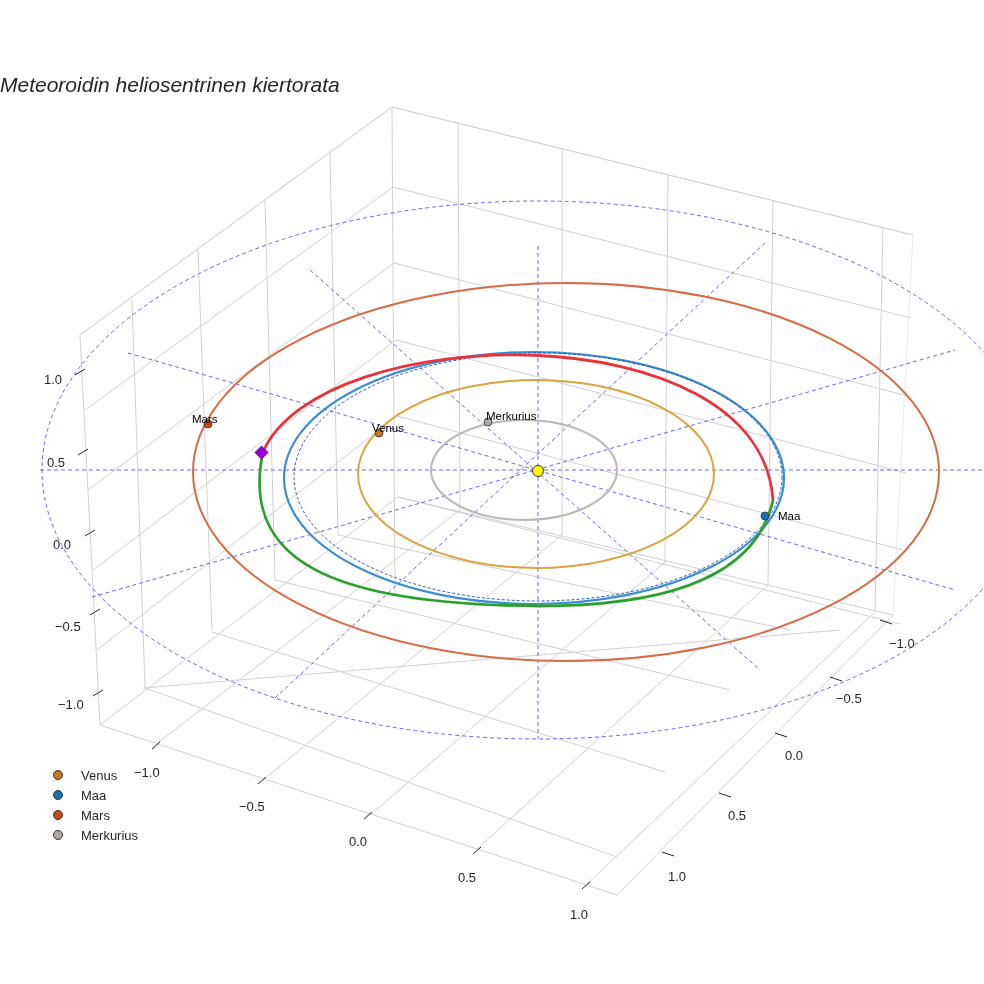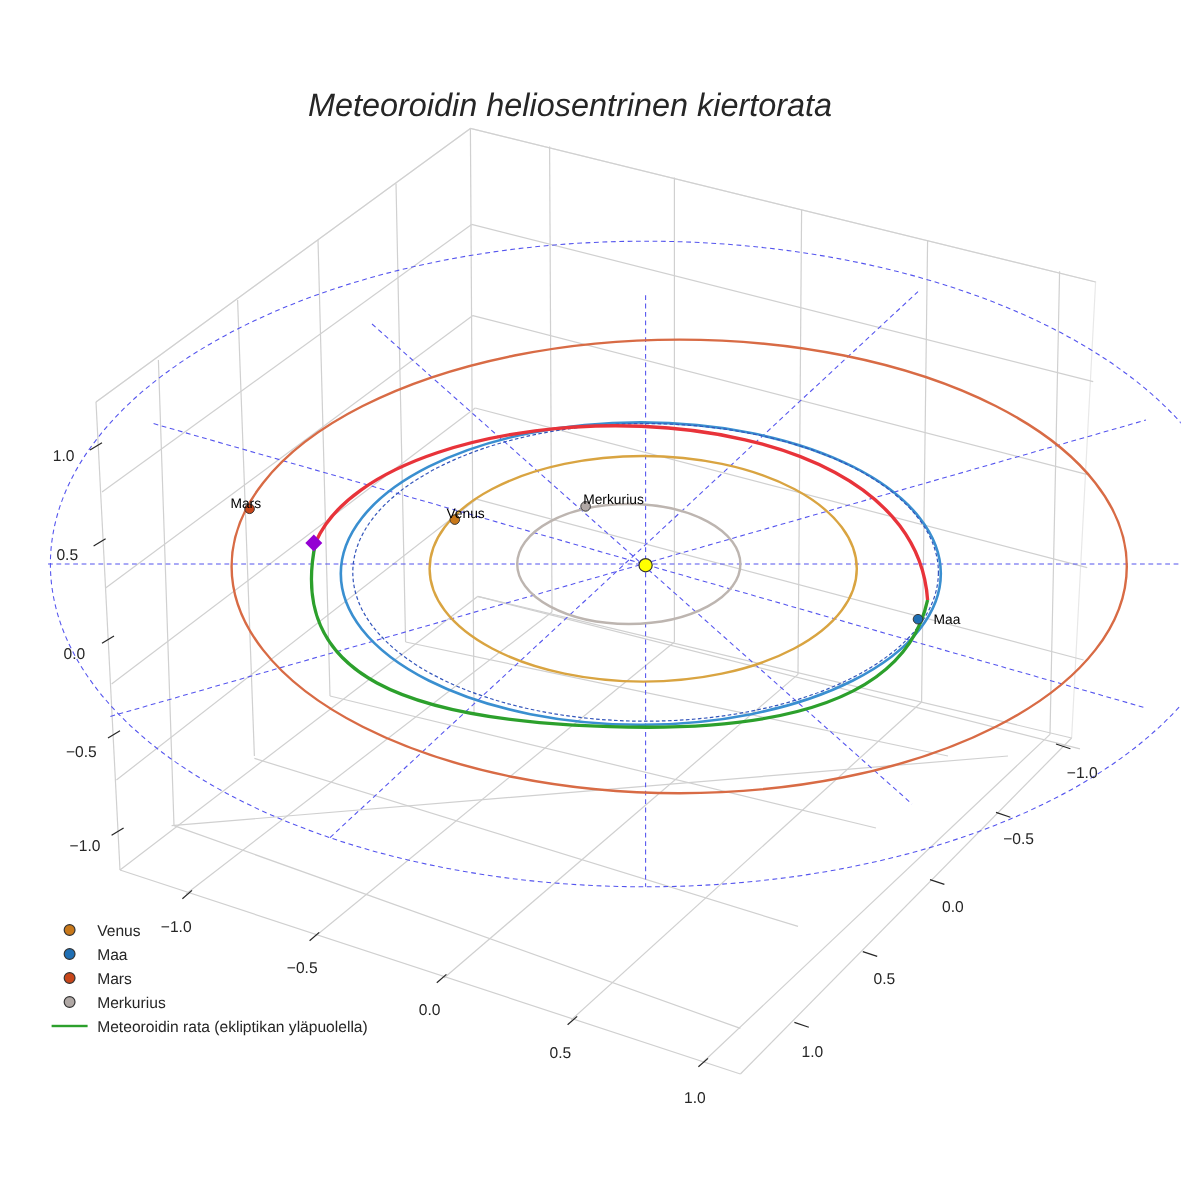--- a/index.html
+++ b/index.html
@@ -1,18 +1,18 @@
 <!DOCTYPE html>
 <html><head>
 <meta charset="utf-8">
 <style>
   html, body { margin:0; padding:0; background:#ffffff; }
   body { width:984px; height:984px; position:relative; overflow:hidden; font-family:"Liberation Sans", sans-serif; }
   #plot { position:absolute; left:0; top:0; width:984px; height:984px; }
-  .title { position:absolute; left:0; width:950px; top:73px; text-align:center; font-size:27px; font-style:italic; color:#262626; }
+  .title { position:absolute; left:0; width:950px; top:73px; text-align:left; font-size:21px; font-style:italic; color:#262626; }
   .tick { font-size:13px; fill:#262626; font-family:"Liberation Sans", sans-serif; }
   .plabel { font-size:11.5px; fill:#000; font-family:"Liberation Sans", sans-serif; }
   .legend { position:absolute; left:40px; top:765px; font-size:13px; color:#262626; }
   .leg-row { height:20px; display:flex; align-items:center; }
   .leg-sym { width:36px; height:20px; display:flex; align-items:center; justify-content:center; margin-right:5px; }
   .dot { width:8px; height:8px; border-radius:50%; border:1px solid #333; }
   .dot.big { width:12px; height:12px; }
   .diamond { width:8px; height:8px; transform:rotate(45deg); }
   .line { width:30px; height:2px; }
 </style>
@@ -166,19 +166,13 @@
         <span class="dot" style="background: rgb(200, 70, 26);"></span>
       </span>
       <span>Mars</span>
     </div>
     <div class="leg-row">
       <span class="leg-sym">
         <span class="dot" style="background: rgb(176, 168, 165);"></span>
       </span>
       <span>Merkurius</span>
     </div>
-    <div class="leg-row">
-      <span class="leg-sym">
-        <span class="line" style="background: rgb(44, 160, 44);"></span>
-      </span>
-      <span>Meteoroidin rata (ekliptikan yläpuolella)</span>
-    </div>
   </div>
 
 </body></html>

